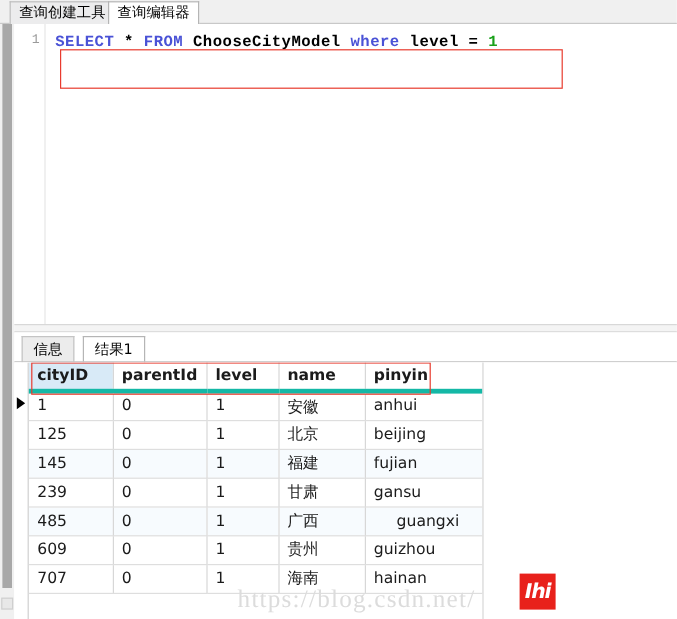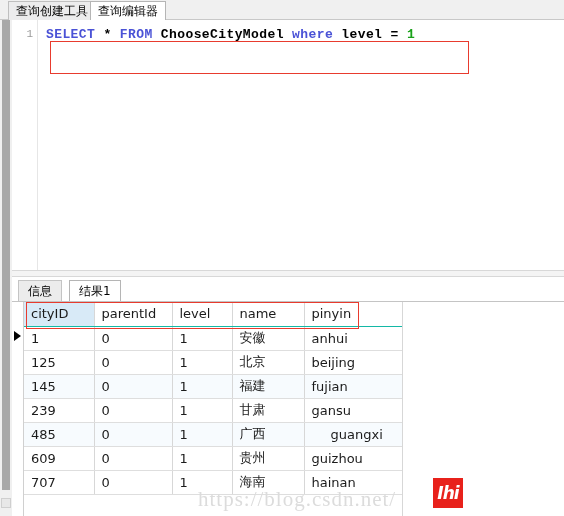--- a/index.html
+++ b/index.html
@@ -29,21 +29,21 @@
   .top-tab {
     position: absolute;
     top: 1px;
     height: 19px;
     line-height: 18px;
     padding: 0 7px;
     font-size: 12px;
     color: #000;
     box-sizing: border-box;
     white-space: nowrap;
-    font-family: Liberation Serif, serif;
+    font-family: Liberation Mono, monospace;
   }
   .top-tab.inactive {
     left: 8px;
     background: #ececed;
     border: 1px solid #bfbfbf;
     border-bottom: none;
   }
   .top-tab.active {
     left: 90px;
     background: #ffffff;
@@ -205,21 +205,21 @@
     font-weight: normal;
     text-align: left;
     color: #1b1b1b;
     border-right: 1px solid #d7d7d7;
     border-bottom: 1px solid #dedede;
     box-sizing: border-box;
     white-space: nowrap;
     overflow: hidden;
     background: #ffffff;
   }
-  table.datagrid th { border-bottom: 1px solid #14b8a6; }
+  table.datagrid th { border-bottom: 4px solid #14b8a6; font-weight: bold; }
   table.datagrid th.sel { background: #d8eaf7; }
   table.datagrid tr.alt td { background: #f7fbfe; }
 
   .hdr-redbox {
     position: absolute;
     left: 14px; top: 0px;
     width: 333px; height: 27px;
     border: 1.6px solid #e83b2e;
     box-sizing: border-box;
     pointer-events: none;

